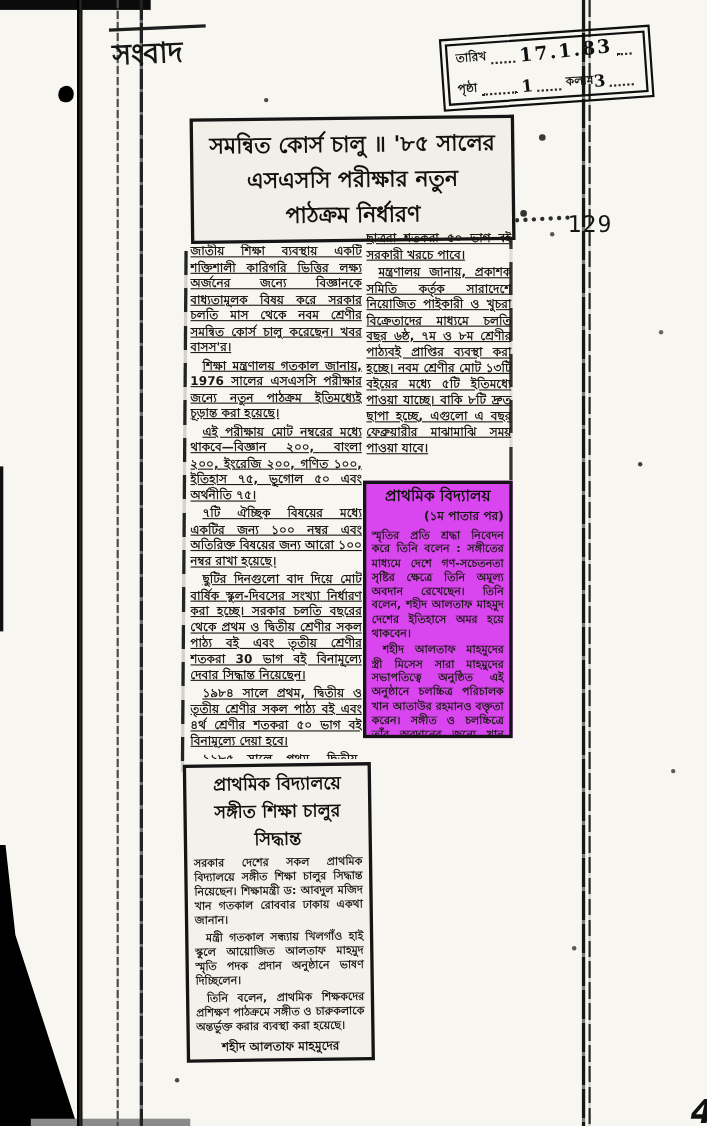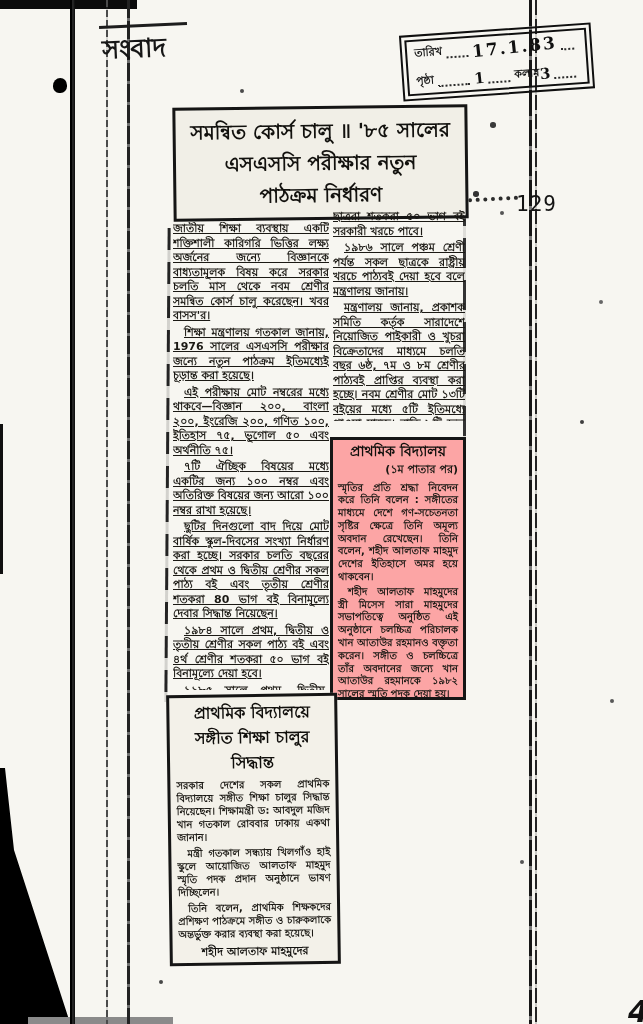--- a/index.html
+++ b/index.html
@@ -65,22 +65,22 @@
     display:flex; flex-direction:column; justify-content:center; text-align:center;
     font-weight:bold; font-size:20px; line-height:1.6; color:#12110e;
   }
   .col { z-index:2; font-size:11px; line-height:14.5px; text-align:justify; overflow:hidden;
          font-weight:600; color:#1b1914;text-decoration:underline; }
   .col p { margin:0 0 2px 0; text-indent:11px; }
   .col p.no-indent { text-indent:0; }
   .col-left  { left:173px; top:222px; width:156px; height:468px; }
   .col-right { left:333px; top:210px; width:132px; height:211px; }
 
-  .inset-box { left:330px; top:437px; width:136px; height:263px; z-index:2;
-    border:3px solid #151515; background:#fca5a5; padding:3px 5px; overflow:hidden; box-sizing:border-box; }
+  .inset-box { left:330px; top:437px; width:136px; height:234px; z-index:2;
+    border:3px solid #151515; background:#d946ef; padding:3px 5px; overflow:hidden; box-sizing:border-box; }
   .inset-title { text-align:center; font-weight:bold; font-size:14px; line-height:1.25; color:#100f0c; }
   .inset-subtitle { text-align:right; font-weight:bold; font-size:11px; margin-bottom:2px; }
   .inset-box p { margin:0 0 2px 0; font-size:10px; line-height:12.8px; text-align:justify;
                  font-weight:600; text-indent:10px; color:#1b1914; }
   .inset-box p.no-indent { text-indent:0; }
 
   .music-box { left:168px; top:694px; width:171px; height:271px; z-index:2;
     border:3px solid #151515; background:#f3f1e9; transform:rotate(-.8deg);
     padding:4px 6px; overflow:hidden; box-sizing:border-box; }
   .music-headline { text-align:center; font-weight:bold; font-size:16px; line-height:1.55; color:#100f0c; }
@@ -136,28 +136,27 @@
     <div>সমন্বিত কোর্স চালু ॥ '৮৫ সালের</div>
     <div>এসএসসি পরীক্ষার নতুন</div>
     <div>পাঠক্রম নির্ধারণ</div>
   </div>
 
   <div class="abs col col-left">
     <p class="no-indent">জাতীয় শিক্ষা ব্যবস্থায় একটি শক্তিশালী কারিগরি ভিত্তির লক্ষ্য অর্জনের জন্যে বিজ্ঞানকে বাধ্যতামূলক বিষয় করে সরকার চলতি মাস থেকে নবম শ্রেণীর সমন্বিত কোর্স চালু করেছেন। খবর বাসস'র।</p>
     <p>শিক্ষা মন্ত্রণালয় গতকাল জানায়, 1976 সালের এসএসসি পরীক্ষার জন্যে নতুন পাঠক্রম ইতিমধ্যেই চূড়ান্ত করা হয়েছে।</p>
     <p>এই পরীক্ষায় মোট নম্বরের মধ্যে থাকবে—বিজ্ঞান ২০০, বাংলা ২০০, ইংরেজি ২০০, গণিত ১০০, ইতিহাস ৭৫, ভূগোল ৫০ এবং অর্থনীতি ৭৫।</p>
     <p>৭টি ঐচ্ছিক বিষয়ের মধ্যে একটির জন্য ১০০ নম্বর এবং অতিরিক্ত বিষয়ের জন্য আরো ১০০ নম্বর রাখা হয়েছে।</p>
-    <p>ছুটির দিনগুলো বাদ দিয়ে মোট বার্ষিক স্কুল-দিবসের সংখ্যা নির্ধারণ করা হচ্ছে। সরকার চলতি বছরের থেকে প্রথম ও দ্বিতীয় শ্রেণীর সকল পাঠ্য বই এবং তৃতীয় শ্রেণীর শতকরা 80 ভাগ বই বিনামূল্যে দেবার সিদ্ধান্ত নিয়েছেন।</p>
+    <p>ছুটির দিনগুলো বাদ দিয়ে মোট বার্ষিক স্কুল-দিবসের সংখ্যা নির্ধারণ করা হচ্ছে। সরকার চলতি বছরের থেকে প্রথম ও দ্বিতীয় শ্রেণীর সকল পাঠ্য বই এবং তৃতীয় শ্রেণীর শতকরা 30 ভাগ বই বিনামূল্যে দেবার সিদ্ধান্ত নিয়েছেন।</p>
     <p>১৯৮৪ সালে প্রথম, দ্বিতীয় ও তৃতীয় শ্রেণীর সকল পাঠ্য বই এবং ৪র্থ শ্রেণীর শতকরা ৫০ ভাগ বই বিনামূল্যে দেয়া হবে।</p>
     <p>১৯৮৫ সালে প্রথম, দ্বিতীয়, তৃতীয় ও চতুর্থ শ্রেণীর ছাত্ররা সকল পাঠ্যবই এবং পঞ্চম শ্রেণীর</p>
   </div>
 
   <div class="abs col col-right">
     <p class="no-indent">ছাত্ররা শতকরা ৫০ ভাগ বই সরকারী খরচে পাবে।</p>
-    <p>১৯৮৬ সালে পঞ্চম শ্রেণী পর্যন্ত সকল ছাত্রকে রাষ্ট্রীয় খরচে পাঠ্যবই দেয়া হবে বলে মন্ত্রণালয় জানায়।</p>
     <p>মন্ত্রণালয় জানায়, প্রকাশক সমিতি কর্তৃক সারাদেশে নিয়োজিত পাইকারী ও খুচরা বিক্রেতাদের মাধ্যমে চলতি বছর ৬ষ্ঠ, ৭ম ও ৮ম শ্রেণীর পাঠ্যবই প্রাপ্তির ব্যবস্থা করা হচ্ছে। নবম শ্রেণীর মোট ১৩টি বইয়ের মধ্যে ৫টি ইতিমধ্যে পাওয়া যাচ্ছে। বাকি ৮টি দ্রুত ছাপা হচ্ছে, এগুলো এ বছর ফেব্রুয়ারীর মাঝামাঝি সময় পাওয়া যাবে।</p>
   </div>
 
   <div class="abs inset-box">
     <div class="inset-title">প্রাথমিক বিদ্যালয়</div>
     <div class="inset-subtitle">(১ম পাতার পর)</div>
     <p class="no-indent">স্মৃতির প্রতি শ্রদ্ধা নিবেদন করে তিনি বলেন : সঙ্গীতের মাধ্যমে দেশে গণ-সচেতনতা সৃষ্টির ক্ষেত্রে তিনি অমূল্য অবদান রেখেছেন। তিনি বলেন, শহীদ আলতাফ মাহমুদ দেশের ইতিহাসে অমর হয়ে থাকবেন।</p>
     <p>শহীদ আলতাফ মাহমুদের স্ত্রী মিসেস সারা মাহমুদের সভাপতিত্বে অনুষ্ঠিত এই অনুষ্ঠানে চলচ্চিত্র পরিচালক খান আতাউর রহমানও বক্তৃতা করেন। সঙ্গীত ও চলচ্চিত্রে তাঁর অবদানের জন্যে খান আতাউর রহমানকে ১৯৮২ সালের স্মৃতি পদক দেয়া হয়।</p>
 
   </div>

